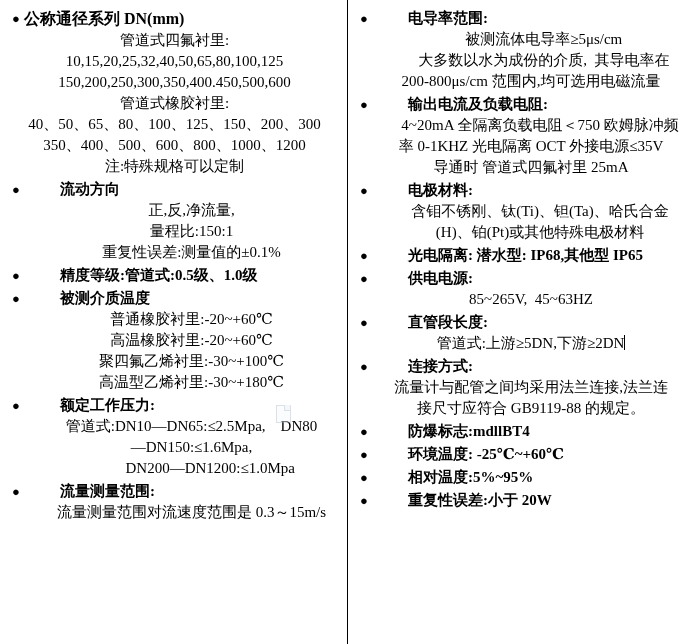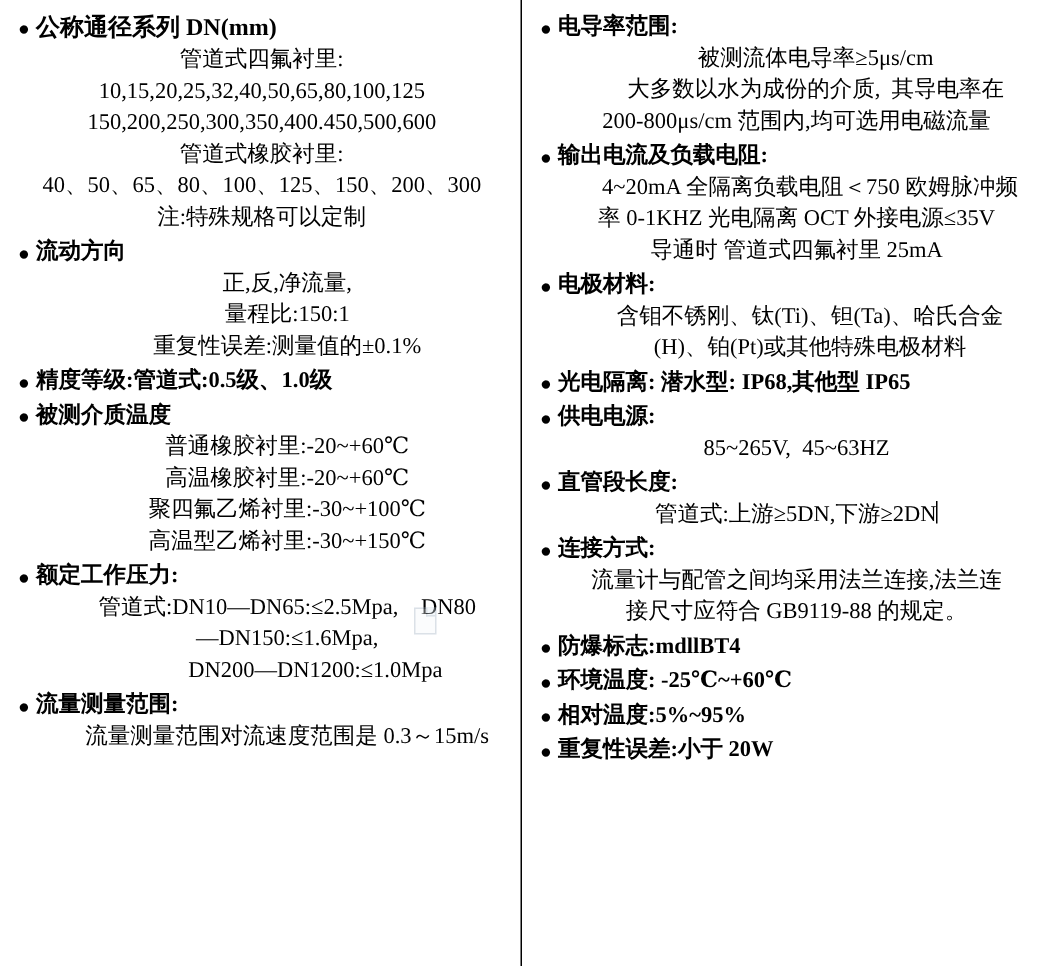--- a/index.html
+++ b/index.html
@@ -51,20 +51,21 @@
     line-height: 21px;
     color: #000;
   }
   .bullet::before {
     content: "\25CF";
   }
   .head-text {
     font-size: 15px;
     line-height: 21px;
     font-weight: bold;
+    margin-left: 36px;
   }
   .head-text.normal {
     font-weight: bold;
   }
   .lines {
     margin-left: 16px;
   }
   .line {
     font-size: 15px;
     line-height: 21px;
@@ -123,20 +124,21 @@
     <div class="bullet-row">
       <span class="bullet"></span>
       <span class="title-line">公称通径系列 DN(mm)</span>
     </div>
 
     <div class="plain-line">管道式四氟衬里:</div>
     <div class="plain-line">10,15,20,25,32,40,50,65,80,100,125</div>
     <div class="plain-line">150,200,250,300,350,400.450,500,600</div>
     <div class="plain-line">管道式橡胶衬里:</div>
     <div class="plain-line">40、50、65、80、100、125、150、200、300</div>
+    <div class="plain-line">350、400、500、600、800、1000、1200</div>
     <div class="plain-line">注:特殊规格可以定制</div>
 
     <div class="block">
       <div class="bullet-row">
         <span class="bullet"></span>
         <span class="head-text normal">流动方向</span>
       </div>
       <div class="lines">
         <div class="line ind1">正,反,净流量,</div>
         <div class="line ind1">量程比:150:1</div>
@@ -153,21 +155,21 @@
 
     <div class="block">
       <div class="bullet-row">
         <span class="bullet"></span>
         <span class="head-text normal">被测介质温度</span>
       </div>
       <div class="lines">
         <div class="line ind1">普通橡胶衬里:-20~+60℃</div>
         <div class="line ind1">高温橡胶衬里:-20~+60℃</div>
         <div class="line ind1">聚四氟乙烯衬里:-30~+100℃</div>
-        <div class="line ind1">高温型乙烯衬里:-30~+150℃</div>
+        <div class="line ind1">高温型乙烯衬里:-30~+180℃</div>
       </div>
     </div>
 
     <div class="block">
       <div class="bullet-row">
         <span class="bullet"></span>
         <span class="head-text normal">额定工作压力:</span>
       </div>
       <div class="lines">
         <div class="line ind1">管道式:DN10—DN65:≤2.5Mpa,    DN80</div>

